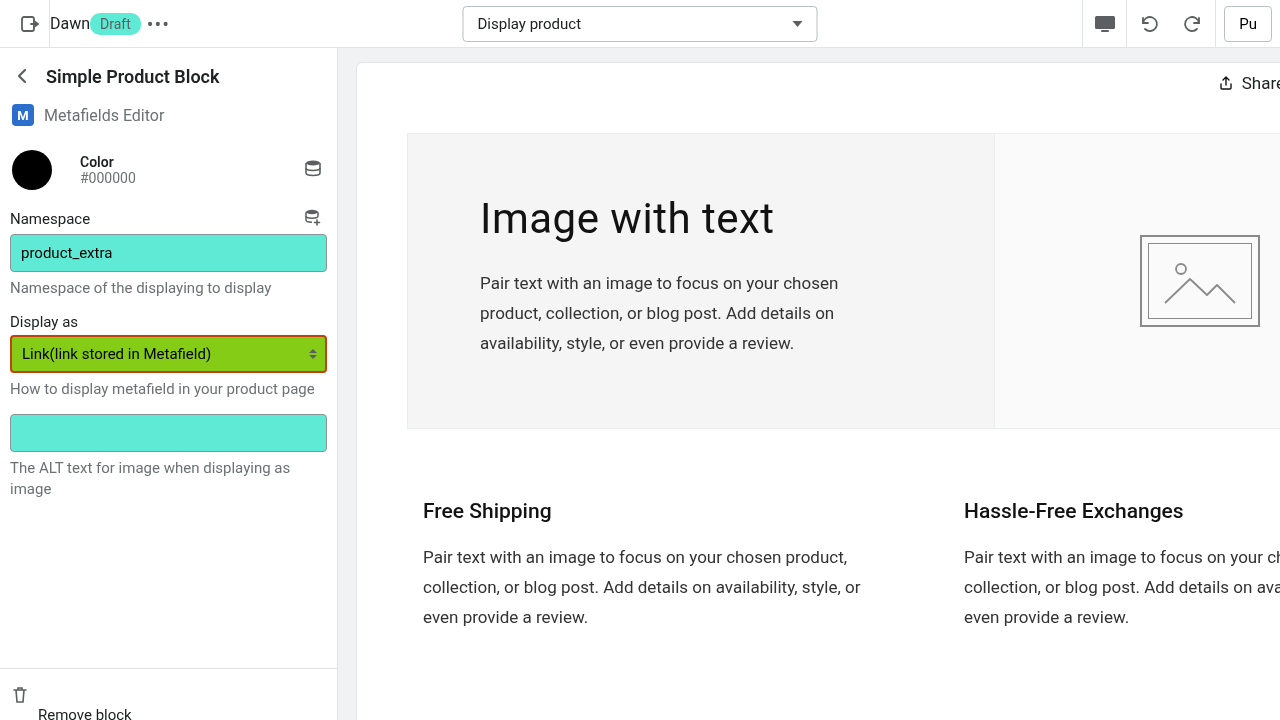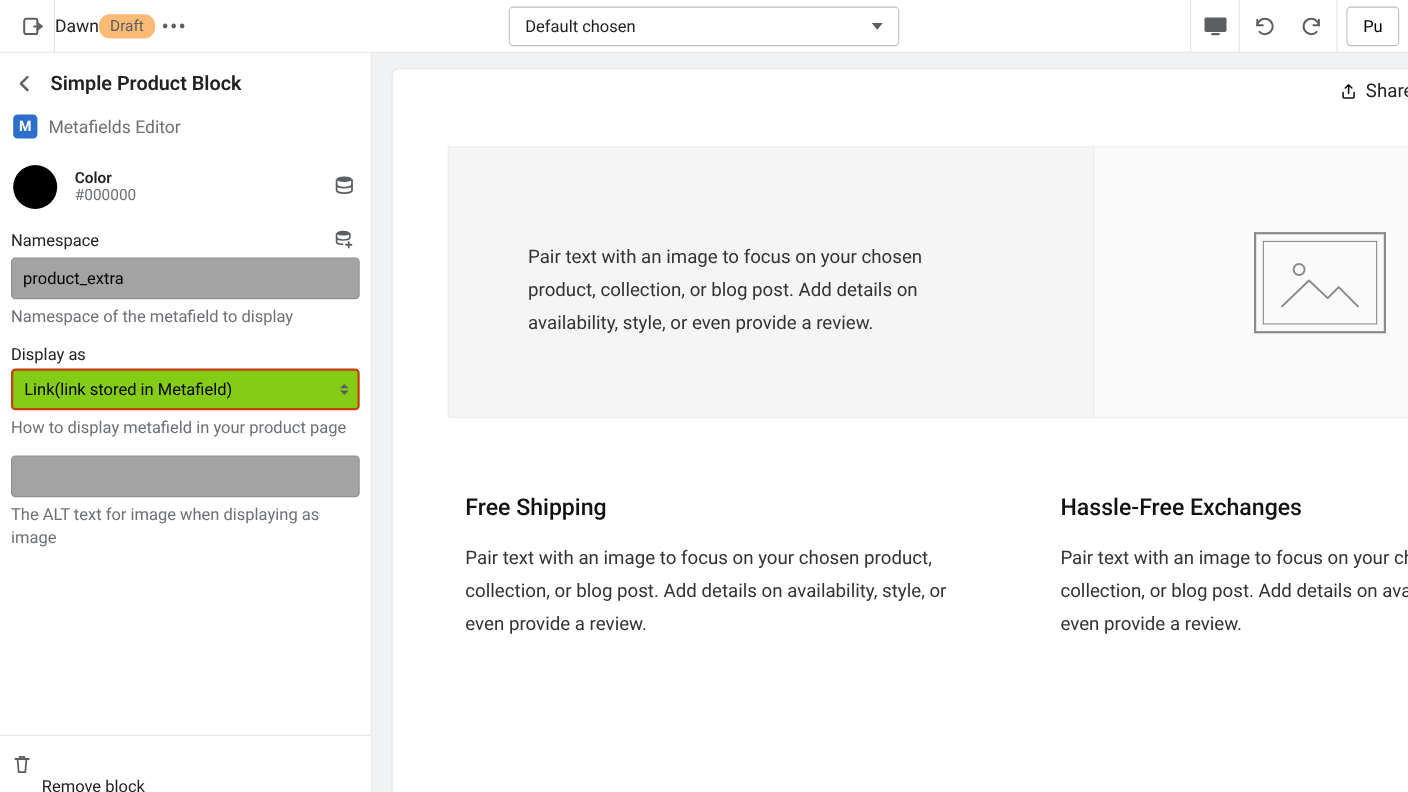--- a/index.html
+++ b/index.html
@@ -3,21 +3,21 @@
 <meta charset="utf-8">
 <style>
   * { box-sizing: border-box; margin: 0; padding: 0; font-family: -apple-system, BlinkMacSystemFont, "Segoe UI", Roboto, sans-serif; }
   body { width: 1280px; height: 720px; overflow: hidden; background: #fff; color: #202223; }
 
   
   .topbar { height: 48px; display: flex; align-items: center; border-bottom: 1px solid #e1e3e5; position: relative; }
   .topbar-left { display: flex; align-items: center; gap: 0; padding-left: 8px; }
   .exit-btn { width: 42px; height: 48px; display:flex; align-items:center; justify-content:center; border-right: 1px solid #e1e3e5; cursor:pointer;}
   .theme-name { font-size: 16px; color: #202223; }
-  .draft-badge { background:#fdba74; color:#5c5f62; padding:3px 10px; border-radius: 10px; font-size:14px;}
+  .draft-badge { background:#5eead4; color:#5c5f62; padding:3px 10px; border-radius: 10px; font-size:14px;}
   .more-btn { color:#5c5f62; font-size:20px; letter-spacing:1px; cursor:pointer; padding: 0 6px;}
   .topbar-center { position:absolute; left:50%; transform:translateX(-50%); }
   .product-select { width: 355px; height: 36px; border:1px solid #babfc3; border-radius:4px; display:flex; align-items:center; justify-content:space-between; padding:0 14px; background:#fff; cursor:pointer;}
   .product-select span { font-size:15px; color:#202223;}
   .caret-down { width:0; height:0; border-left:5px solid transparent; border-right:5px solid transparent; border-top:6px solid #5c5f62;}
   .topbar-right { position:absolute; right:0; display:flex; align-items:center; height:100%;}
   .viewport-btn { width:44px; height:48px; display:flex; align-items:center; justify-content:center; border-left:1px solid #e1e3e5; cursor:pointer;}
   .undo-redo { display:flex; align-items:center; border-left:1px solid #e1e3e5; border-right:1px solid #e1e3e5; height:100%;}
   .undo-btn, .redo-btn { width:44px; height:48px; display:flex; align-items:center; justify-content:center; cursor:pointer; color:#5c5f62;}
   .publish-btn { height:36px; margin:0 8px; padding:0 14px; border:1px solid #babfc3; border-radius:4px; background:#fff; cursor:pointer; font-size:15px;}
@@ -30,31 +30,31 @@
   
   .sb-header { display:flex; align-items:center; gap:10px; padding:14px 12px 8px 8px; }
   .back-btn { width:28px; height:28px; display:flex; align-items:center; justify-content:center; cursor:pointer; color:#5c5f62;}
   .sb-title { font-size:18px; font-weight:600; color:#202223;}
   .sb-sub { display:flex; align-items:center; gap:10px; padding: 6px 12px 16px 12px;}
   .m-badge { width:22px; height:22px; border-radius:4px; background:#2c6ecb; color:#fff; font-size:13px; font-weight:700; display:flex; align-items:center; justify-content:center;}
   .sb-sub-label { font-size:16px; color:#6d7175;}
 
   
   .sb-scroll { flex:1; overflow-y:auto; padding: 0 10px 60px 10px;}
-  .color-row { display:flex; align-items:center; gap:16px; padding:8px 2px 18px 2px;}
+  .color-row { display:flex; align-items:center; gap:28px; padding:8px 2px 18px 2px;}
   .swatch { width:40px; height:40px; border-radius:50%; background:#000; flex-shrink:0;}
   .color-meta { flex:1;}
   .color-label { font-size:14px; font-weight:600;}
   .color-val { font-size:14px; color:#6d7175;}
   .ds-icon { width:22px; height:22px; cursor:pointer; flex-shrink:0;}
 
   .field-group { margin-bottom: 14px;}
   .field-label-row { display:flex; align-items:center; justify-content:space-between; margin-bottom:4px; padding-right:2px;}
   .field-label { font-size:15px; color:#202223;}
-  .text-input { width:100%; height:38px; border:1px solid #8c9196; border-radius:4px; padding:0 10px; font-size:15px; background:#a3a3a3;}
+  .text-input { width:100%; height:38px; border:1px solid #8c9196; border-radius:4px; padding:0 10px; font-size:15px; background:#5eead4;}
   .select-wrap { position:relative;}
   .select-input { width:100%; height:38px; border:2px solid #c2410c; border-radius:4px; padding:0 10px; font-size:15px; background:#84cc16; appearance:none; -webkit-appearance:none; cursor:pointer;}
   .select-caret { position:absolute; right:10px; top:50%; transform:translateY(-50%); pointer-events:none;}
   .select-caret::before { content:''; display:block; width:0; height:0; border-left:4px solid transparent; border-right:4px solid transparent; border-bottom:4px solid #5c5f62; margin-bottom:2px;}
   .select-caret::after { content:''; display:block; width:0; height:0; border-left:4px solid transparent; border-right:4px solid transparent; border-top:4px solid #5c5f62;}
   .help-text { font-size:15px; color:#6d7175; margin-top:6px; line-height:1.4;}
 
   
   .remove-row { position:absolute; bottom:0; left:0; right:0; height:52px; border-top:1px solid #e1e3e5; display:flex; align-items:center; gap:10px; padding:0 12px; background:#fff; cursor:pointer;}
   .remove-label { font-size:15px; color:#202223;margin-top:40px;}
@@ -88,21 +88,21 @@
         <rect x="3" y="3" width="12" height="14" rx="2"></rect>
         <path d="M12 10 H19 M15 7 l4 3 -4 3" stroke-linecap="round" stroke-linejoin="round"></path>
       </svg>
     </div>
     <span class="theme-name">Dawn</span>
     <span class="draft-badge">Draft</span>
     <span class="more-btn">•••</span>
   </div>
   <div class="topbar-center">
     <div class="product-select">
-      <span>Default chosen</span>
+      <span>Display product</span>
       <div class="caret-down"></div>
     </div>
   </div>
   <div class="topbar-right">
     <div class="viewport-btn">
       <svg width="22" height="18" viewBox="0 0 22 18" fill="#5c5f62">
         <rect x="1" y="1" width="20" height="13" rx="1.5" fill="#5c5f62"></rect>
         <rect x="7" y="15" width="8" height="2" rx="1"></rect>
       </svg>
     </div>
@@ -163,21 +163,21 @@
           <div class="ds-icon">
             <svg width="20" height="20" viewBox="0 0 20 20" fill="#5c5f62">
                 <ellipse cx="9" cy="4" rx="6" ry="2.2"></ellipse>
                 <path d="M3 4v4c0 1.2 2.7 2.2 6 2.2s6-1 6-2.2V4" fill="none" stroke="#5c5f62" stroke-width="1.5"></path>
                 <path d="M3 8v4c0 1.2 2.7 2.2 6 2.2" fill="none" stroke="#5c5f62" stroke-width="1.5"></path>
                 <path d="M14 12v5M11.5 14.5h5" stroke="#5c5f62" stroke-width="1.6" stroke-linecap="round"></path>
               </svg>
           </div>
         </div>
         <input class="text-input" value="product_extra" style="">
-        <div class="help-text">Namespace of the metafield to display</div>
+        <div class="help-text">Namespace of the displaying to display</div>
       </div>
 
 
       <div class="field-group">
         <div class="field-label-row">
           <span class="field-label">Display as</span>
         </div>
         <div class="select-wrap">
           <select class="select-input">
             <option>Link(link stored in Metafield)</option>
@@ -207,20 +207,21 @@
 
       <div class="share-btn">
         <svg width="16" height="16" viewBox="0 0 16 16" fill="none" stroke="#121212" stroke-width="1.4" stroke-linecap="round" stroke-linejoin="round">
             <path d="M8 10V2M5 5l3-3 3 3M3 9v4a1 1 0 001 1h8a1 1 0 001-1V9"></path>
           </svg>
         <span>Share</span>
       </div>
 
       <div class="img-text-section">
         <div class="img-text-left">
+          <div class="img-text-heading">Image with text</div>
           <div class="img-text-body">Pair text with an image to focus on your chosen product, collection, or blog post. Add details on availability, style, or even provide a review.</div>
         </div>
         <div class="img-text-right">
           <div class="placeholder-img">
             <div class="placeholder-inner"></div>
             <svg width="90" height="60" viewBox="0 0 90 60" fill="none" stroke="#8a8a8a" stroke-width="1.8" style="position:absolute">
               <circle cx="26" cy="18" r="5"></circle>
               <path d="M10 52 L35 28 L52 44 L62 34 L80 52" stroke-linejoin="round"></path>
             </svg>
           </div>

